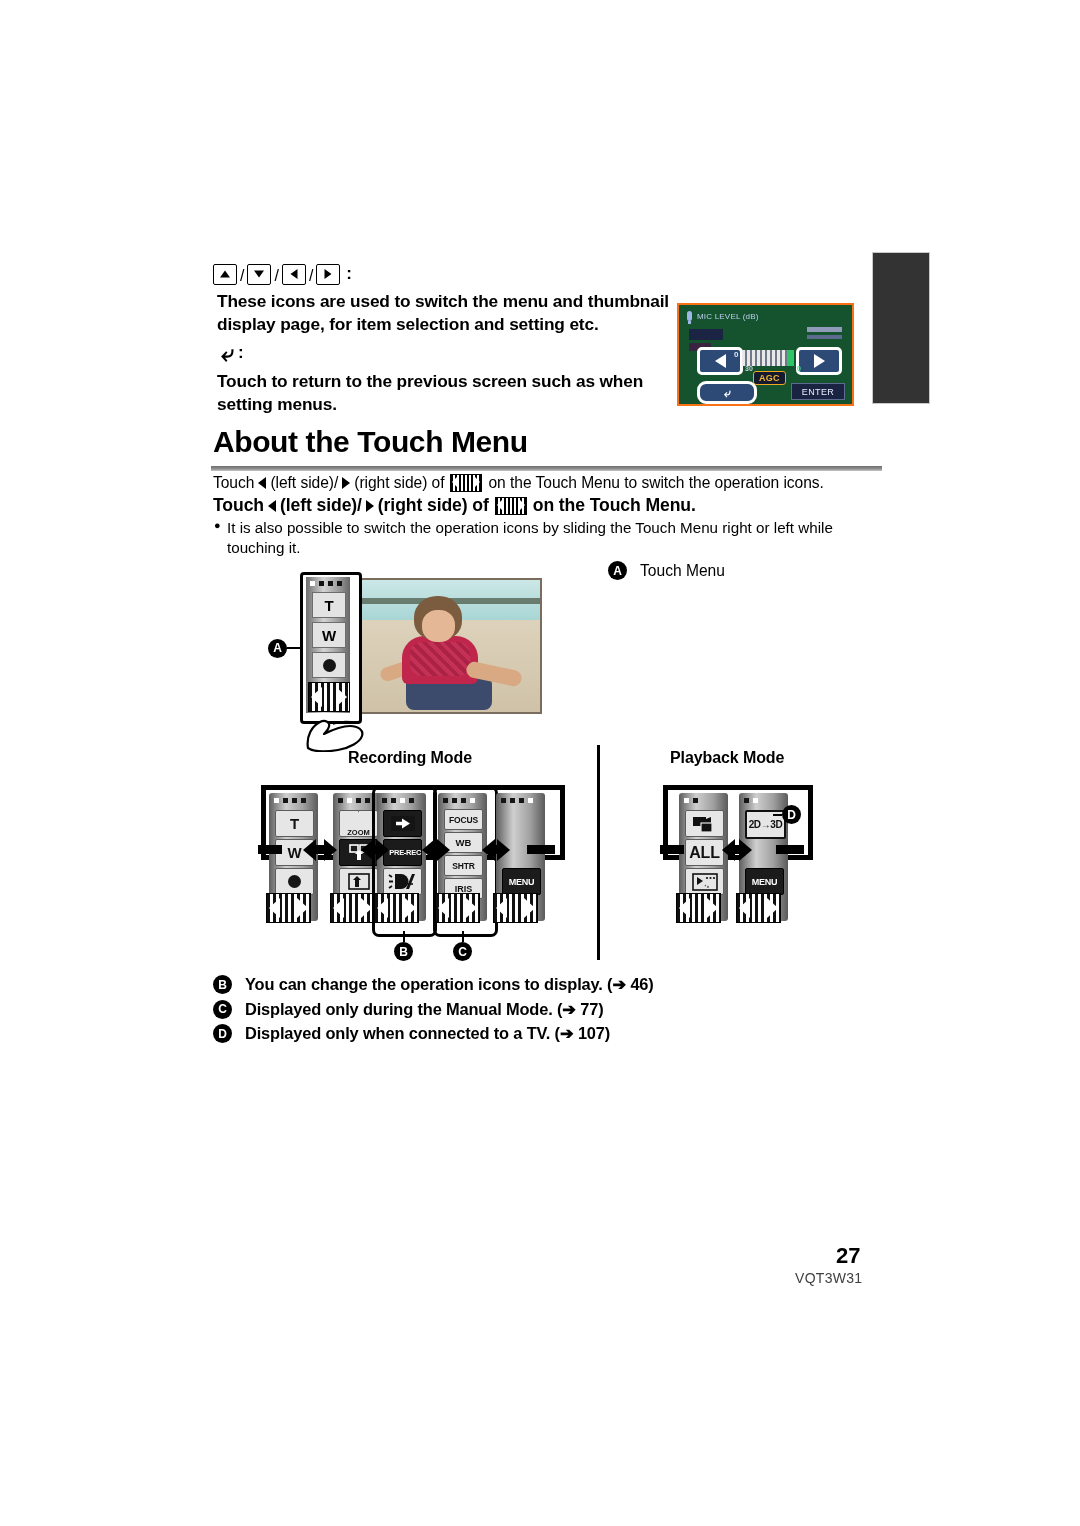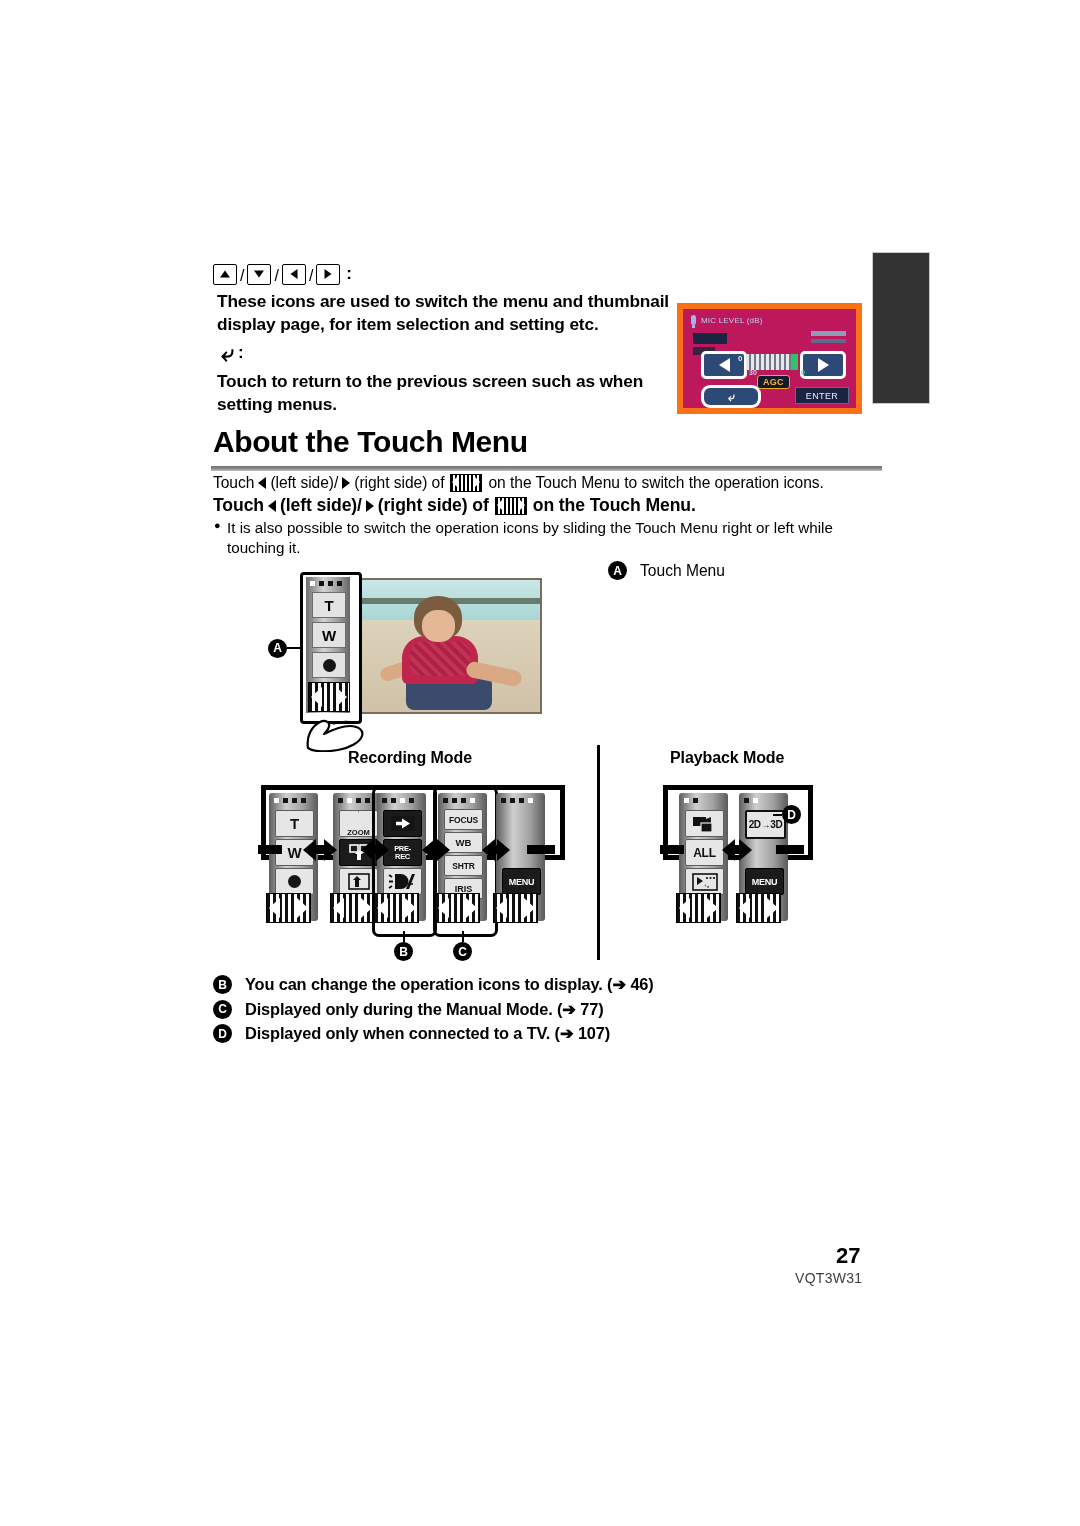--- a/index.html
+++ b/index.html
@@ -31,21 +31,21 @@
   .key.right i{border-top:5px solid transparent;border-bottom:5px solid transparent;border-left:7px solid #000;}
   .slash{font-size:16px;font-weight:normal;padding:0 1px;position:relative;top:2px;}
   .colon{font-size:17px;font-weight:bold;margin-left:4px;}
 
   .ops-text{font-size:17.3px;font-weight:bold;line-height:1.33;margin:4px;letter-spacing:-0.15px;}
   .ret-row{display:flex;align-items:center;height:26px;margin:3px 0 0 8px;}
   .ret-glyph{font-size:23px;font-weight:bold;line-height:1;transform:scaleX(-1);display:inline-block;}
 
   
   .shot{position:absolute;left:677px;top:303px;width:173px;height:99px;
-        background:#be185d;border:6px solid #f97316;overflow:hidden;}
+        background:#14532d;border:2px solid #f97316;overflow:hidden;}
   .shot .topbar{position:absolute;left:8px;top:6px;display:flex;align-items:center;gap:5px;}
   .mic-glyph{width:5px;height:10px;background:#9fb6e8;border-radius:3px;position:relative;}
   .mic-glyph:after{content:"";position:absolute;left:1px;top:10px;width:3px;height:3px;background:#9fb6e8;}
   .shot .lbl{color:#bcd0f3;font-size:8px;letter-spacing:0.2px;}
   .shot .blk1{position:absolute;left:10px;top:24px;width:34px;height:11px;background:#1b2443;}
   .shot .blk2{position:absolute;left:128px;top:22px;width:35px;height:5px;background:#8f9bb8;}
   .shot .blk3{position:absolute;left:128px;top:30px;width:35px;height:4px;background:#5c6a8e;}
   .shot .blk4{position:absolute;left:10px;top:38px;width:22px;height:8px;background:#3a2340;}
   .arrbtn{position:absolute;top:42px;width:40px;height:22px;border:3px solid #fff;border-radius:5px;
           background:#2d4a77;display:flex;align-items:center;justify-content:center;}
@@ -392,21 +392,21 @@
         <i class="w"></i>
         <i></i>
       </div>
     <div class="pbtn dark" style="top:17px;height:25px;">
       <svg width="26" height="17" viewBox="0 0 26 17">
           <rect x="1" y="1" width="24" height="15" fill="#141414"></rect>
           <path d="M6 8.5 L14 8.5" stroke="#fff" stroke-width="3.5"></path>
           <path d="M12 3.5 L20 8.5 L12 13.5 Z" fill="#fff"></path>
         </svg>
     </div>
-    <div class="pbtn dark" style="top:46px;height:25px;flex-direction:column;line-height:1;font-size:7.5px;letter-spacing:-0.3px;">
+    <div class="pbtn dark" style="top:46px;height:25px;flex-direction:row;line-height:1;font-size:7.5px;letter-spacing:-0.3px;justify-content:flex-end;">
       <span>PRE-</span>
       <span>REC</span>
     </div>
     <div class="pbtn" style="top:75px;height:25px;">
       <svg width="30" height="17" viewBox="0 0 30 17">
           <path d="M1 2 L4 4 M1 8.5 L5 8.5 M1 15 L4 13" stroke="#111" stroke-width="1.8"></path>
           <path d="M7 1 L13 1 A7.5 7.5 0 0 1 13 16 L7 16 Z" fill="#111"></path>
           <path d="M18 16 L24 1 L27 1 L21 16 Z" fill="#111"></path>
           <path d="M19.5 11 L25 11" stroke="#111" stroke-width="1.6"></path>
         </svg>
@@ -494,21 +494,21 @@
         <i class="w"></i>
         <i></i>
       </div>
     <div class="pbtn" style="top:17px;height:25px;">
       <svg width="26" height="18" viewBox="0 0 26 18">
           <rect x="1" y="2" width="13" height="9" fill="#111"></rect>
           <path d="M14 4 L19 2 L19 11 L14 9 Z" fill="#111"></path>
           <rect x="9" y="8" width="11" height="9" fill="#111" stroke="#e6e6e6" stroke-width="1.2"></rect>
         </svg>
     </div>
-    <div class="pbtn" style="top:46px;height:25px;font-size:12px;letter-spacing:-0.2px;">ALL</div>
+    <div class="pbtn" style="top:46px;height:25px;font-size:16px;letter-spacing:-0.2px;">ALL</div>
     <div class="pbtn" style="top:75px;height:25px;">
       <svg width="26" height="18" viewBox="0 0 26 18">
           <rect x="1" y="1" width="24" height="16" fill="none" stroke="#111" stroke-width="1.6"></rect>
           <path d="M5 4 L5 12 L11 8 Z" fill="#111"></path>
           <circle cx="15" cy="5" r="1.1" fill="#111"></circle>
           <circle cx="18.5" cy="5" r="1.1" fill="#111"></circle>
           <circle cx="22" cy="5" r="1.1" fill="#111"></circle>
           <path d="M12 14 L13.2 11.6 L14.4 14 L12.9 12.6 Z" fill="#111"></path>
           <path d="M15 14.5 L16 12.6 L17 14.5 Z" fill="#111"></path>
         </svg>

